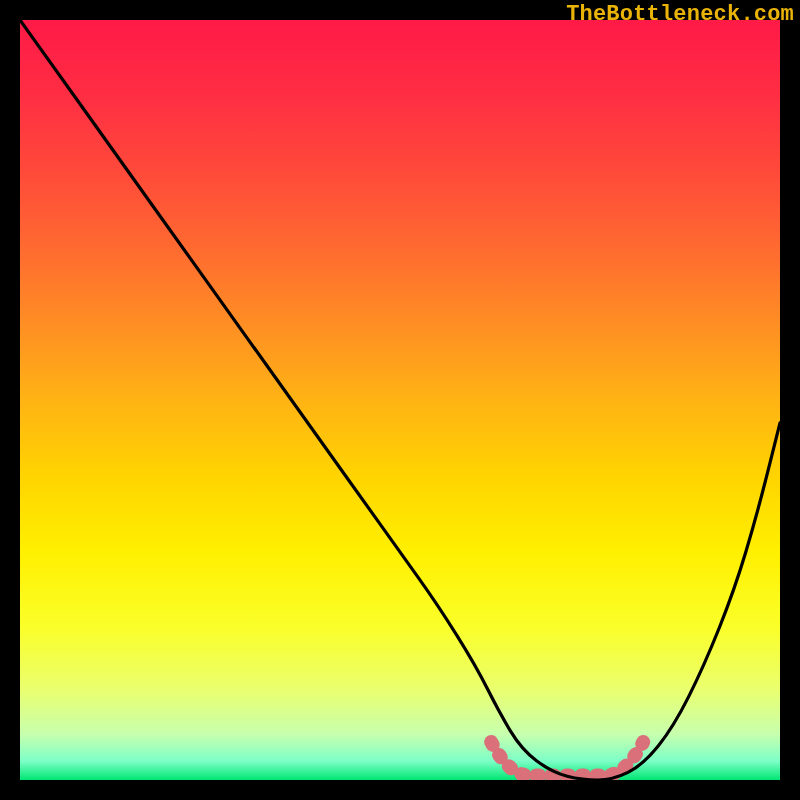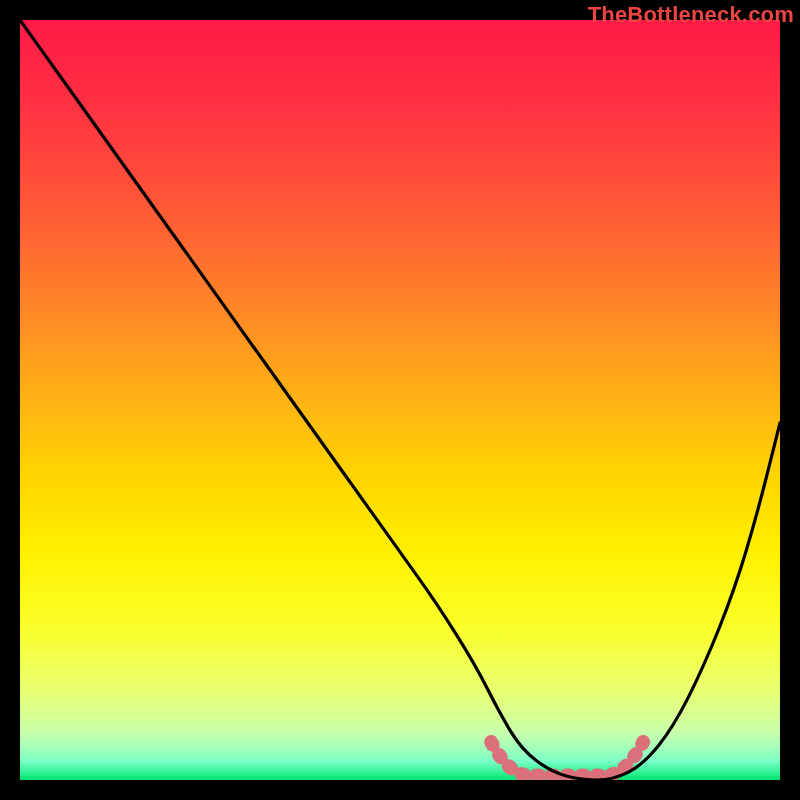--- a/index.html
+++ b/index.html
@@ -22,24 +22,24 @@
     position: absolute;
     left: 0;
     top: 0;
     width: 760px;
     height: 760px;
   }
   .watermark {
     position: absolute;
     top: 2px;
     right: 6px;
-    font-family: Liberation Sans, sans-serif;
+    font-family: Liberation Mono, monospace;
     font-size: 22px;
     font-weight: 600;
-    color: #ef4444;
+    color: #eab308;
     letter-spacing: 0.2px;
   }
   svg { display: block; }
 </style>
 </head>
 <body>
 
 <div class="frame">
   <svg class="plot-area" width="760" height="760" viewBox="0 0 760 760" preserveAspectRatio="none">
     <defs>

